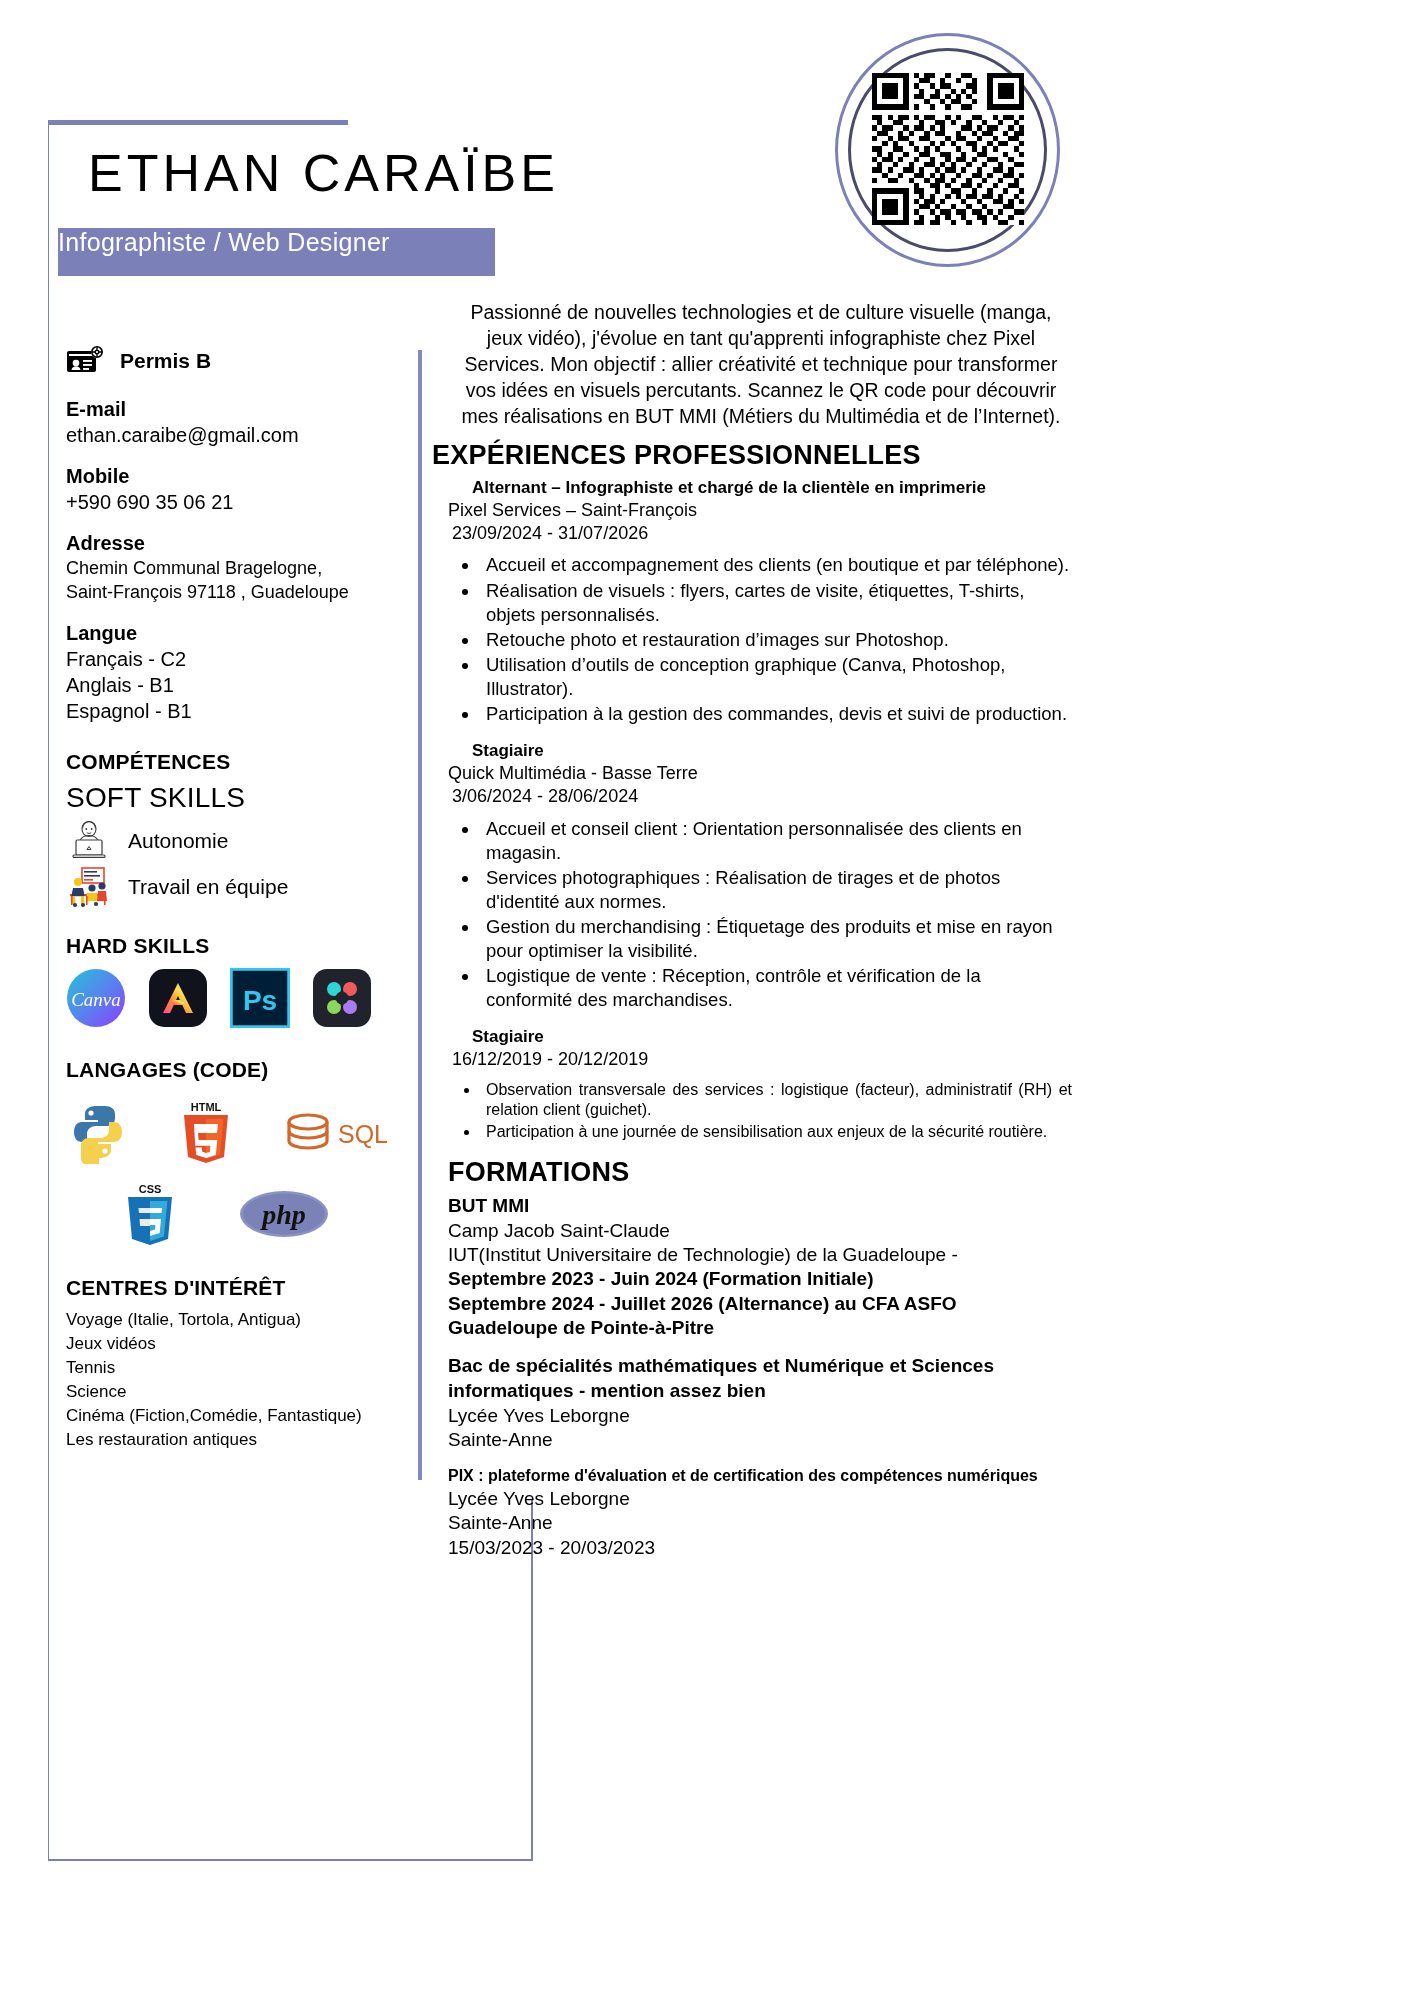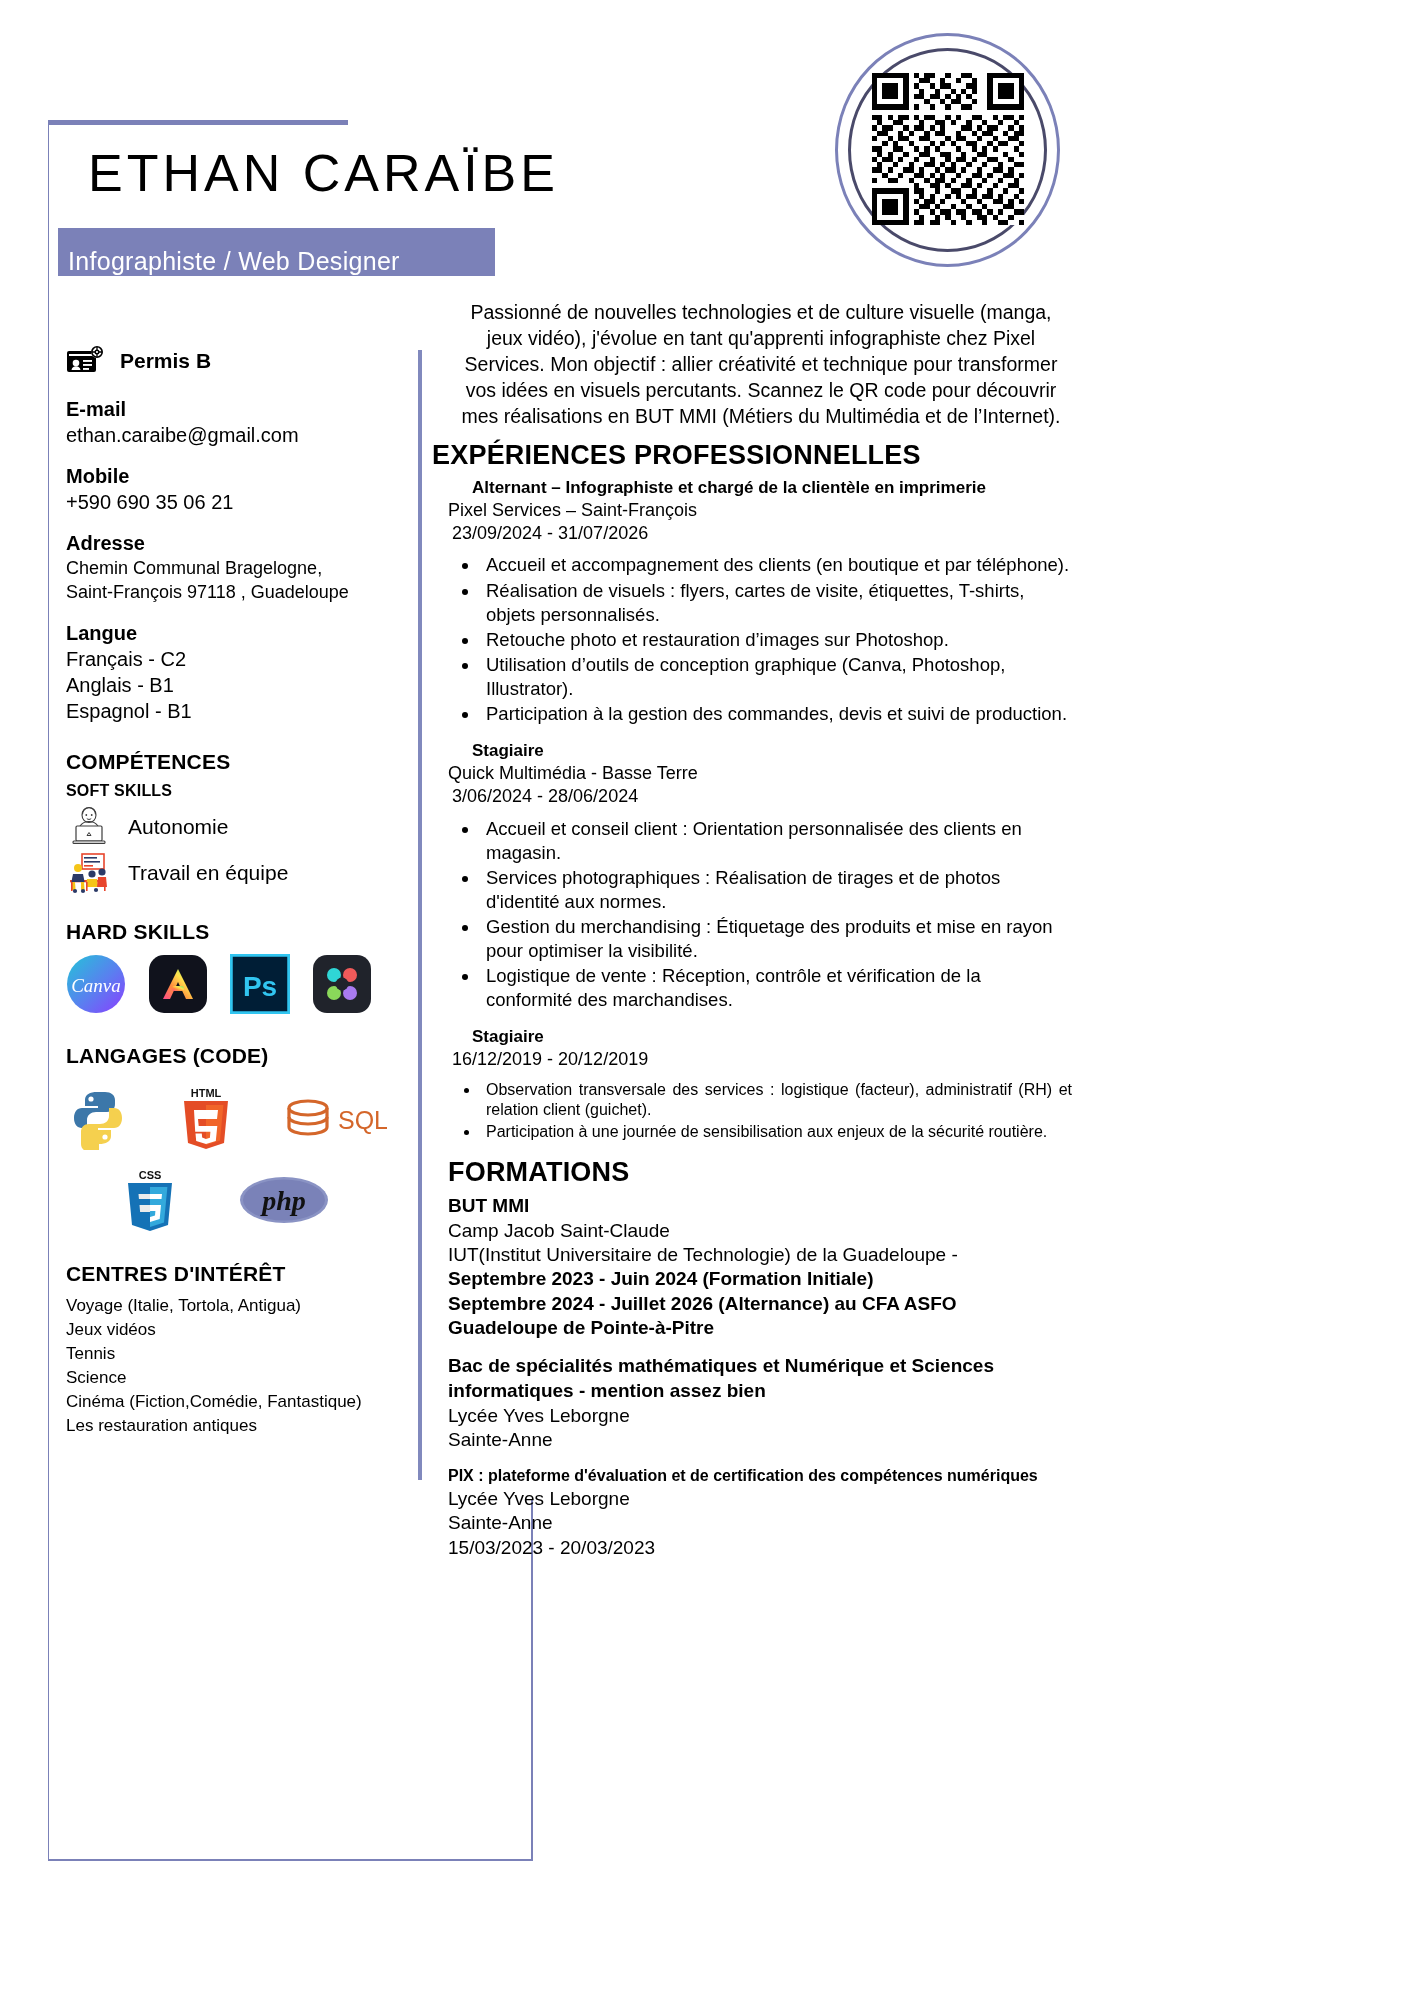--- a/index.html
+++ b/index.html
@@ -18,21 +18,21 @@
     width: 300px; height: 5px; background: #7b81b8;
   }
   .name-title {
     position: absolute; left: 88px; top: 143px;
     font-size: 52px; letter-spacing: 4px; font-weight: 400;
     color: #000; white-space: nowrap;
   }
   .subtitle-banner {
     position: absolute; left: 58px; top: 228px;
     width: 437px; height: 48px; background: #7b81b8;
-    display: flex; align-items: flex-end; padding-left: 10px;
+    display: flex; align-items: flex-start; padding-left: 0;
   }
   .subtitle-banner span {
     color: #ffffff; font-size: 25px; font-weight: 400; letter-spacing: 0.3px;
   }
 
   
   .qr-badge {
     position: absolute; left: 830px; top: 25px;
     width: 235px; height: 250px;
   }
@@ -85,21 +85,21 @@
   .field { margin-bottom: 16px; }
   .field-label { font-size: 20px; font-weight: bold; line-height: 1.25; }
   .field-value { font-size: 20px; font-weight: 400; line-height: 1.3; }
   .field-value.sm { font-size: 18px; line-height: 1.35; }
 
   .sec-h1 {
     font-size: 21px; font-weight: bold; letter-spacing: 0.2px;
     margin-top: 26px; margin-bottom: 8px;
   }
   .sec-h2 {
-    font-size: 16px; font-weight: bold; letter-spacing: 0.2px;
+    font-size: 28px; font-weight: normal; letter-spacing: 0.2px;
     margin-top: 2px; margin-bottom: 6px;
   }
   .soft-row { display: flex; align-items: center; gap: 16px; margin-bottom: 4px; }
   .soft-row .txt { font-size: 21px; }
   .soft-ico { width: 46px; height: 42px; flex: 0 0 46px; }
 
   .logo-row { display: flex; align-items: center; gap: 22px; margin-top: 10px; }
   .logo-row.r2 { margin-top: 14px; padding-left: 52px; gap: 56px; }
   .logo-row.code { gap: 44px; margin-top: 18px; }
 

